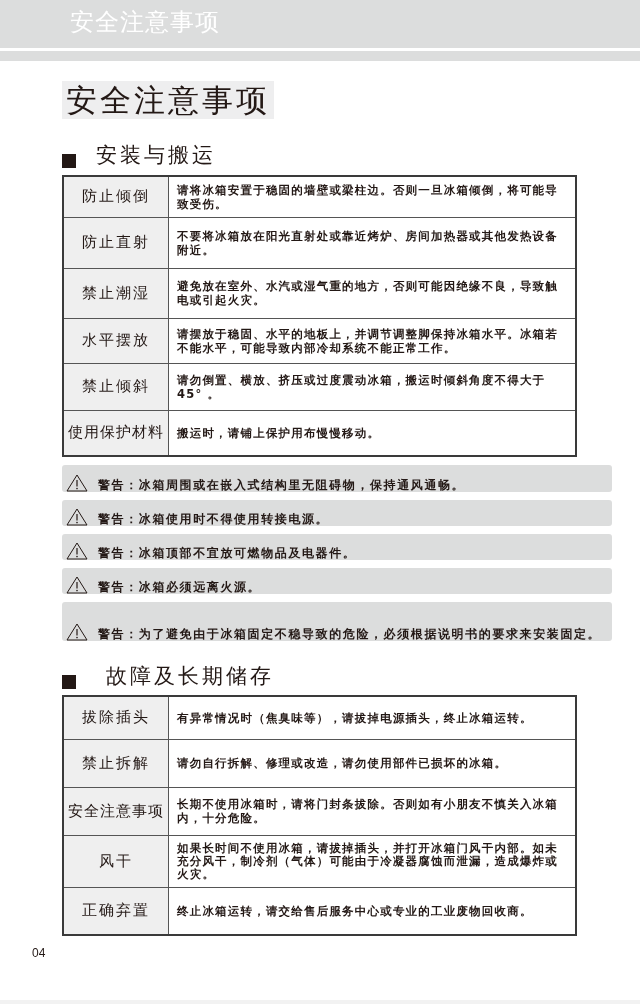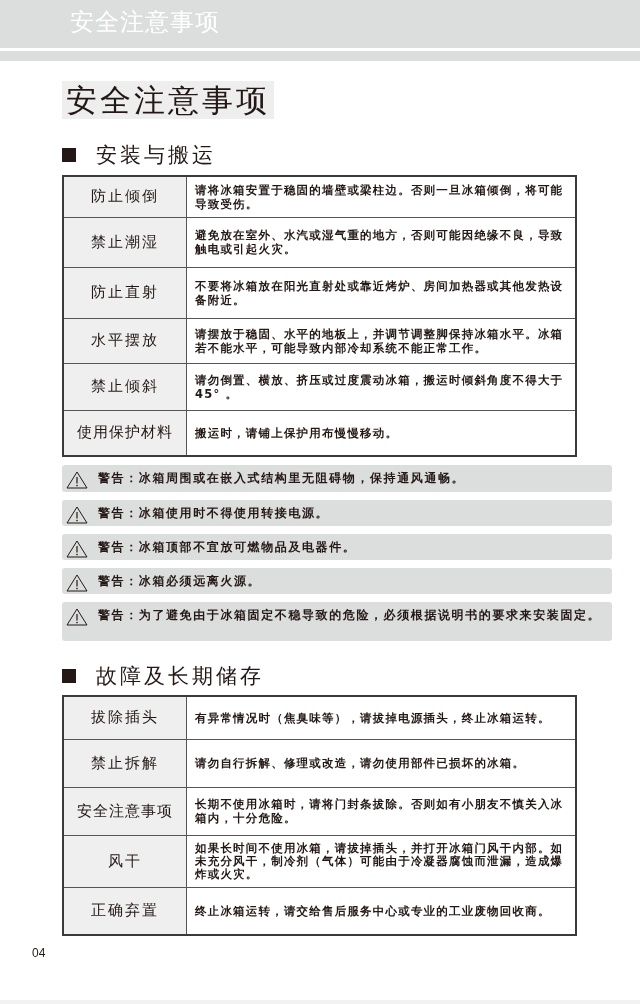--- a/index.html
+++ b/index.html
@@ -15,39 +15,39 @@
   }
   .header-line { position:absolute; left:0; top:49px; width:640px; height:2px; background:#ffffff; }
   .header-band2 { position:absolute; left:0; top:51px; width:640px; height:10px; background:#dcdddd; }
 
   .page-title {
     position:absolute; left:62px; top:81px; height:38px; padding:0 4px;
     background:#eeeeef; font-size:31px; letter-spacing:3px; line-height:38px; color:#231815;
   }
   .section-head {
     position:absolute; left:62px; font-size:21px; letter-spacing:3px; line-height:26px;
-    display:flex; align-items:center;
+    display:flex; align-items:flex-end;
   }
   .section-head .sq {
     width:14px; height:14px; background:#231815; margin-right:20px;
   }
   table.info {
     position:absolute; left:62px; width:515px; border-collapse:collapse;
     border:2px solid #3a3a3a;
   }
-  table.info td { border:1px solid #555; padding:9px; }
+  table.info td { border:1px solid #555; padding:0; }
   table.info td.k {
     width:104px; background:#efefef; text-align:center; font-size:15px; letter-spacing:2px;
   }
   table.info td.v {
     padding:0 8px 0 8px; font-size:11.5px; font-weight:bold; letter-spacing:1.2px; line-height:14px;
   }
   .warn {
     position:absolute; left:62px; width:550px; background:#dcdddd; border-radius:3px;
-    display:flex; align-items:flex-start; font-size:12px; font-weight:bold; letter-spacing:1.6px;
+    display:flex; align-items:flex-end; font-size:12px; font-weight:bold; letter-spacing:1.6px;
     line-height:14px; box-sizing:border-box; padding-top:6px;
   }
   .warn .tri { width:22px; height:18px; margin:0 10px 0 4px; flex:none; }
   .warn .lbl { flex:none; }
   .warn .txt { flex:1; }
   .page-num { position:absolute; left:32px; top:946px; font-size:12px; font-family:"Liberation Sans", sans-serif; }
   .bottom-band { position:absolute; left:0; top:1000px; width:640px; height:4px; background:#f2f2f2; }
 </style>
 </head>
 <body>
@@ -64,27 +64,27 @@
   <span class="sq"></span>
   <span>安装与搬运</span>
 </div>
 
 <table class="info" style="top:175px;">
   <tbody>
       <tr style="height:41px;">
     <td class="k">防止倾倒</td>
     <td class="v">请将冰箱安置于稳固的墙壁或梁柱边。否则一旦冰箱倾倒，将可能导致受伤。</td>
   </tr>
+  <tr style="height:51px;">
+    <td class="k">防止直射</td>
+    <td class="v">不要将冰箱放在阳光直射处或靠近烤炉、房间加热器或其他发热设备附近。</td>
+  </tr>
   <tr style="height:50px;">
     <td class="k">禁止潮湿</td>
     <td class="v">避免放在室外、水汽或湿气重的地方，否则可能因绝缘不良，导致触电或引起火灾。</td>
-  </tr>
-  <tr style="height:51px;">
-    <td class="k">防止直射</td>
-    <td class="v">不要将冰箱放在阳光直射处或靠近烤炉、房间加热器或其他发热设备附近。</td>
   </tr>
   <tr style="height:45px;">
     <td class="k">水平摆放</td>
     <td class="v">请摆放于稳固、水平的地板上，并调节调整脚保持冰箱水平。冰箱若不能水平，可能导致内部冷却系统不能正常工作。</td>
   </tr>
   <tr style="height:47px;margin-left:44px;">
     <td class="k">禁止倾斜</td>
     <td class="v">请勿倒置、横放、挤压或过度震动冰箱，搬运时倾斜角度不得大于45° 。</td>
   </tr>
   <tr style="height:46px;">
@@ -133,21 +133,21 @@
 <div class="warn" style="top:602px; height:39px;">
   <svg class="tri" viewBox="0 0 22 18">
       <path d="M11 1 L21 17 L1 17 Z" fill="none" stroke="#231815" stroke-width="1"></path>
       <line x1="11" y1="6" x2="11" y2="12.5" stroke="#231815" stroke-width="1.2"></line>
       <circle cx="11" cy="14.6" r="0.8" fill="#231815"></circle>
     </svg>
   <span class="lbl">警告：</span>
   <span class="txt">为了避免由于冰箱固定不稳导致的危险，必须根据说明书的要求来安装固定。</span>
 </div>
 
-<div class="section-head" style="top:663px;">
+<div class="section-head" style="top:663px;gap:10px;">
   <span class="sq"></span>
   <span>故障及长期储存</span>
 </div>
 
 <table class="info" style="top:695px;">
   <tbody>
       <tr style="height:43px;">
     <td class="k">拔除插头</td>
     <td class="v">有异常情况时（焦臭味等），请拔掉电源插头，终止冰箱运转。</td>
   </tr>

